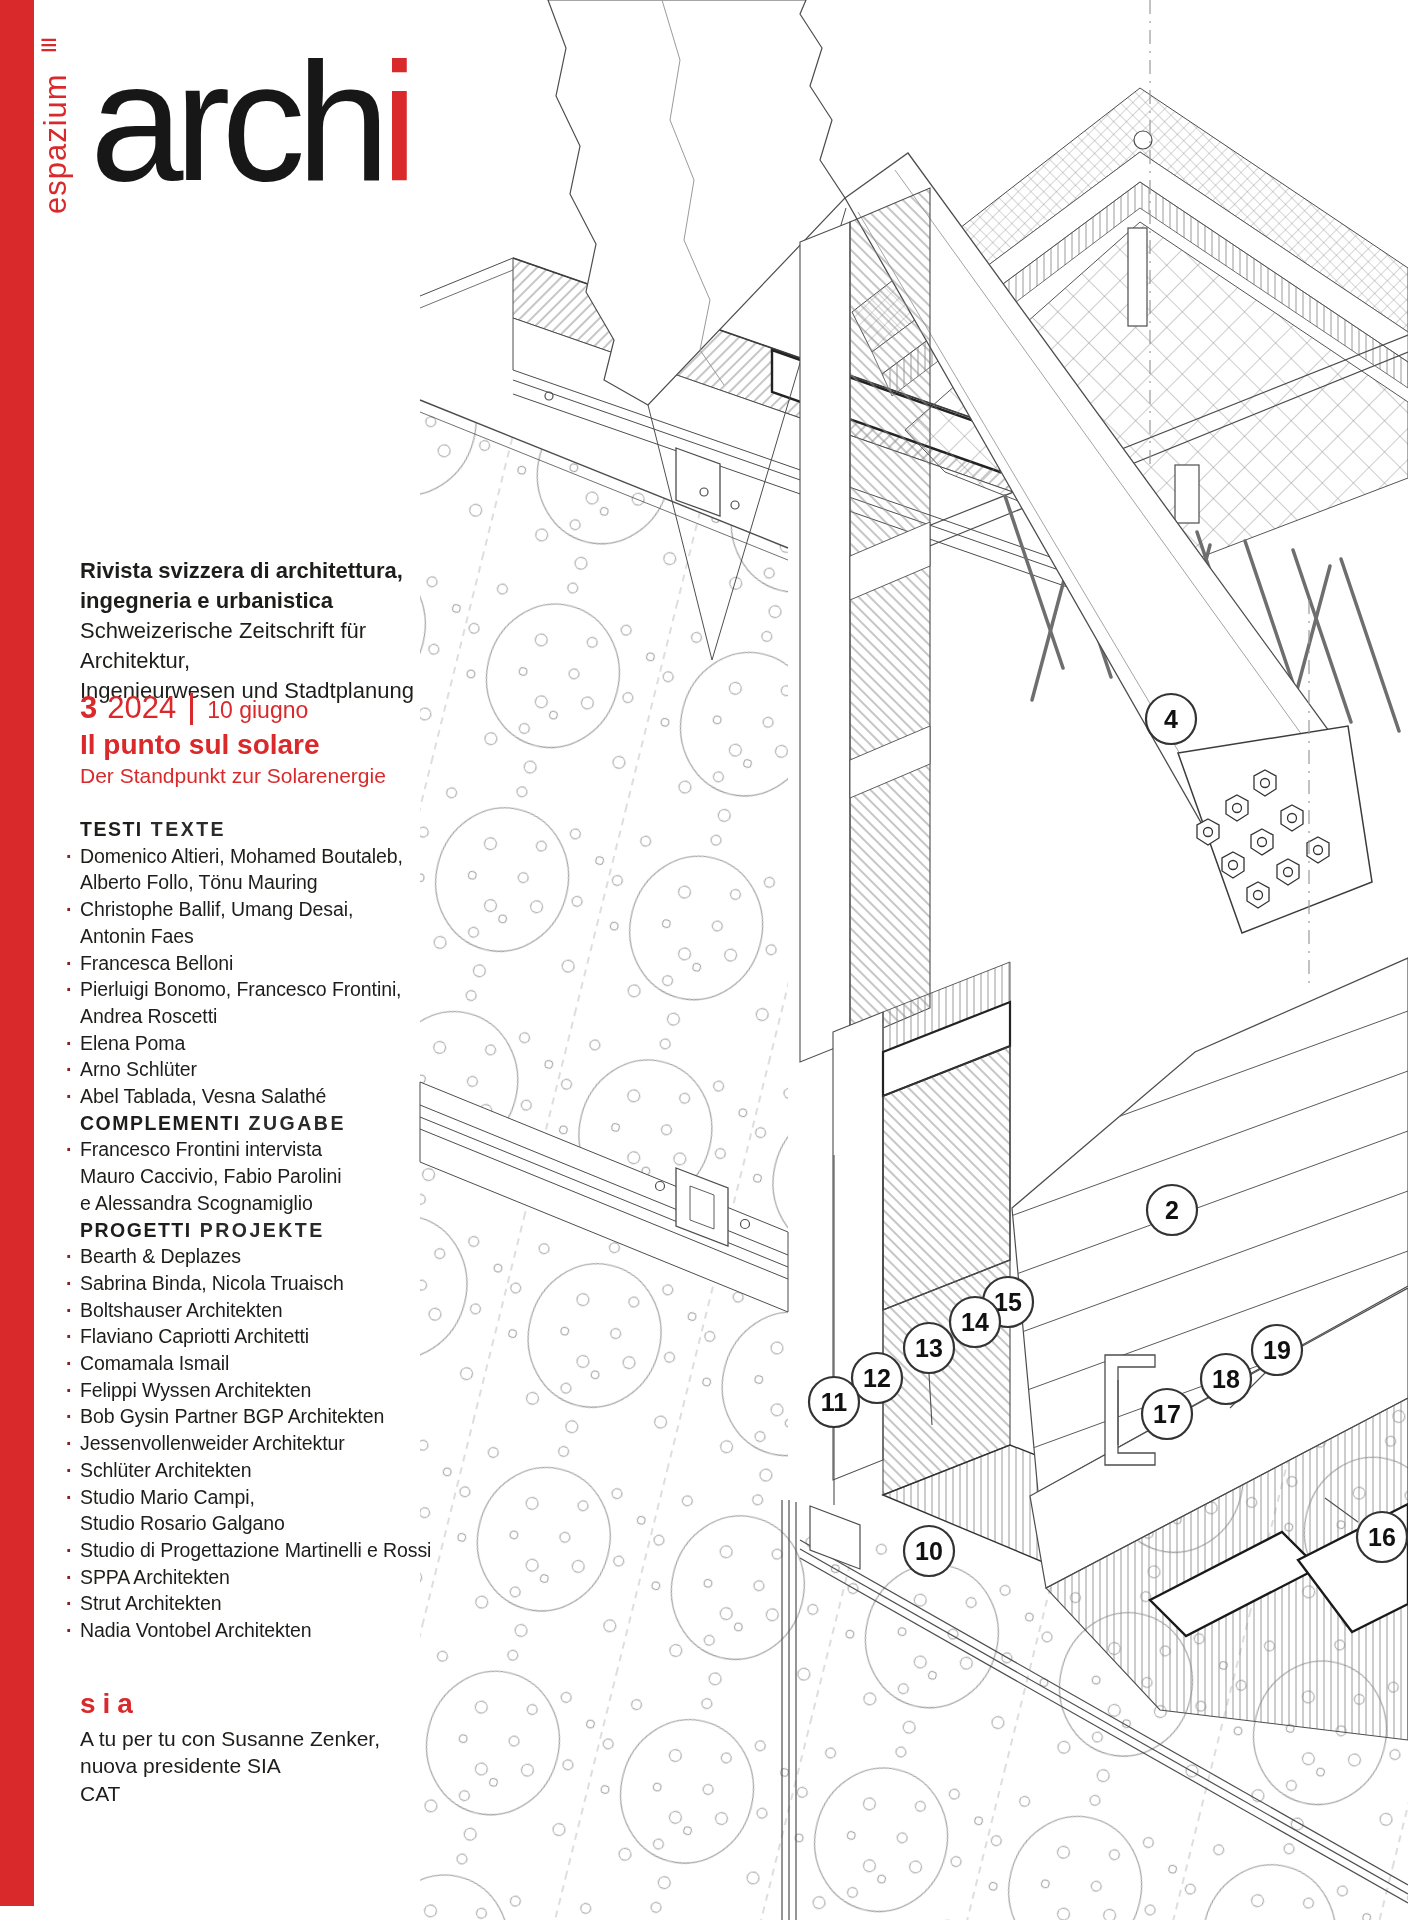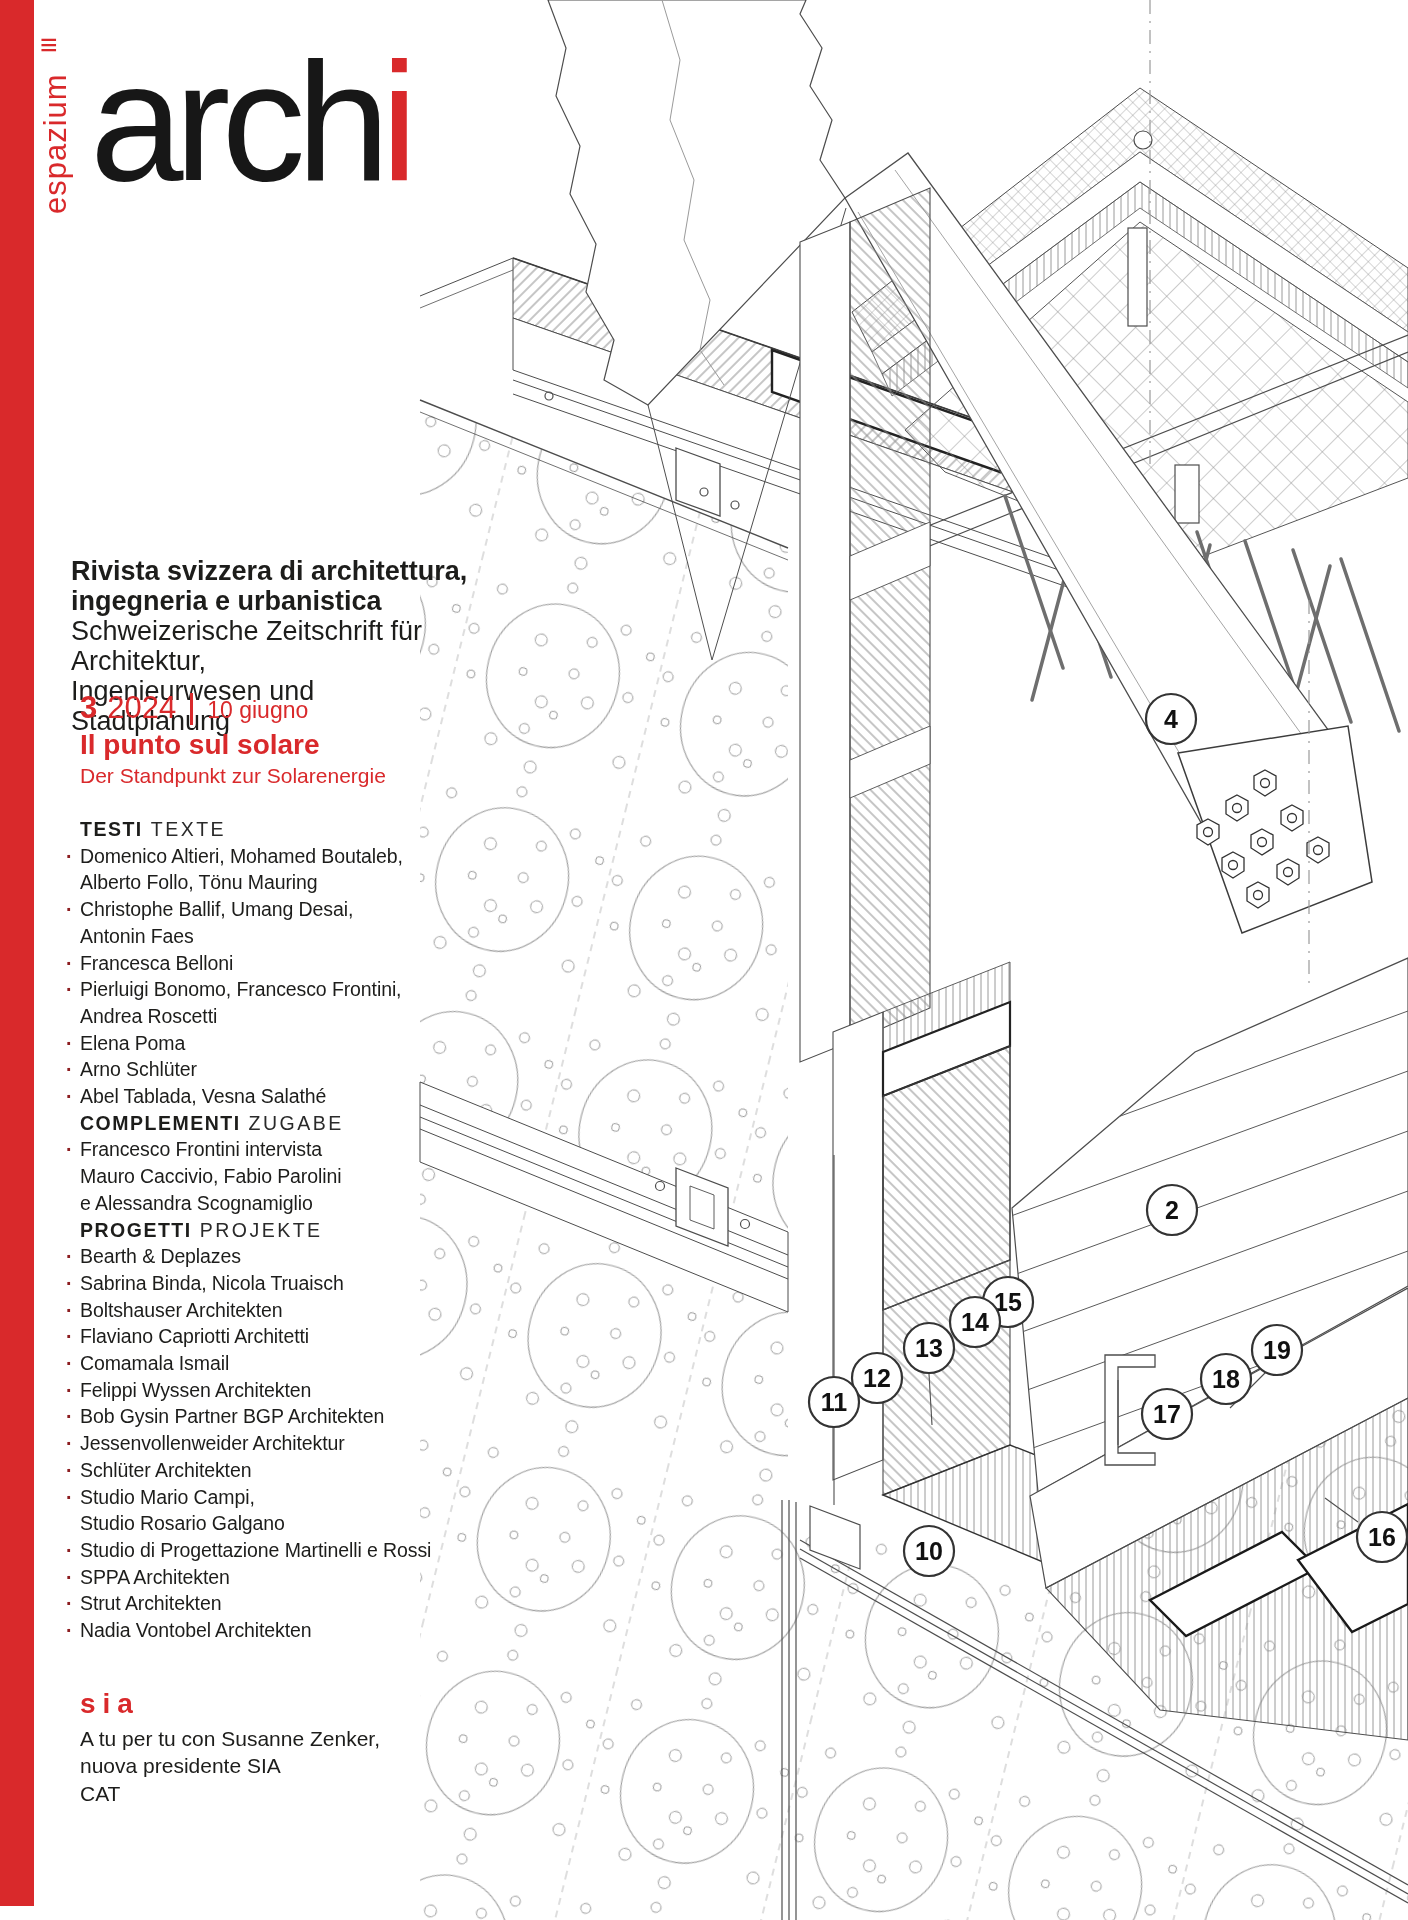--- a/index.html
+++ b/index.html
@@ -5,35 +5,35 @@
   html,body{margin:0;padding:0;background:#e8e8e8;}
   .page{position:relative;width:1408px;height:1920px;background:#fff;overflow:hidden;
         font-family:"Liberation Sans","DejaVu Sans",sans-serif;color:#1d1d1b;}
   .red-bar{position:absolute;left:0;top:0;width:34px;height:1906px;background:var(--red,#d9292b);}
   .espz-mark{position:absolute;left:40px;top:28px;font-size:30px;font-weight:bold;color:var(--red,#d9292b);}
   .espazium{position:absolute;left:38px;top:214px;transform:rotate(-90deg);transform-origin:0 0;
             font-size:31px;color:var(--red,#d9292b);letter-spacing:1px;}
   .logo{position:absolute;left:90px;top:38px;font-size:168px;font-weight:400;letter-spacing:-9px;line-height:1;}
   .logo .lg-black{color:#171717;}
   .logo .lg-red{color:var(--red,#d9292b);}
-  .subtitle{position:absolute;left:71px;top:556px;font-size:27px;line-height:30px;width:400px;}
+  .subtitle{position:absolute;left:80px;top:556px;font-size:22px;line-height:30px;width:400px;}
   .subtitle .b{font-weight:bold;}
   .issue-block{position:absolute;left:80px;top:690px;color:var(--red,#d9292b);width:420px;}
   .issue-row{display:flex;align-items:baseline;height:38px;}
   .issue-number{font-size:31px;font-weight:bold;}
   .issue-year{font-size:31px;font-weight:400;margin-left:10px;}
   .issue-divider{display:inline-block;width:3px;height:32px;background:var(--red,#d9292b);
                  margin:0 14px;align-self:center;}
   .issue-date{font-size:23px;}
   .issue-title{font-size:28px;font-weight:bold;line-height:34px;}
   .issue-subtitle{font-size:21px;line-height:28px;}
   .toc{position:absolute;left:80px;top:816px;width:380px;font-size:19.5px;line-height:26.7px;
        letter-spacing:-0.1px;}
   .toc-head .h1{font-weight:bold;letter-spacing:1.5px;}
-  .toc-head .h2{font-weight:400;letter-spacing:2.5px;margin-left:8px;color:#2a2a2a;}
+  .toc-head .h2{font-weight:700;letter-spacing:2.5px;margin-left:8px;color:#2a2a2a;}
   .toc-item{position:relative;}
   .toc-item .bullet{position:absolute;left:-14px;top:0;color:var(--bullet,#8c1d20);font-weight:bold;}
   .footer{position:absolute;left:80px;top:1690px;font-size:21px;line-height:27px;}
   .sia-label{color:var(--red,#d9292b);font-weight:bold;font-size:28px;letter-spacing:7px;margin-bottom:8px;}
   .cat-label{font-weight:normal;margin-top:1px;}
   .drawing-svg{position:absolute;left:0;top:0;}
   .callout-circle{fill:#fff;stroke:#333;stroke-width:2.2px;}
   .callout-num{font-family:"Liberation Sans","DejaVu Sans",sans-serif;font-size:25px;font-weight:bold;
                fill:#111;text-anchor:middle;}
 </style>

